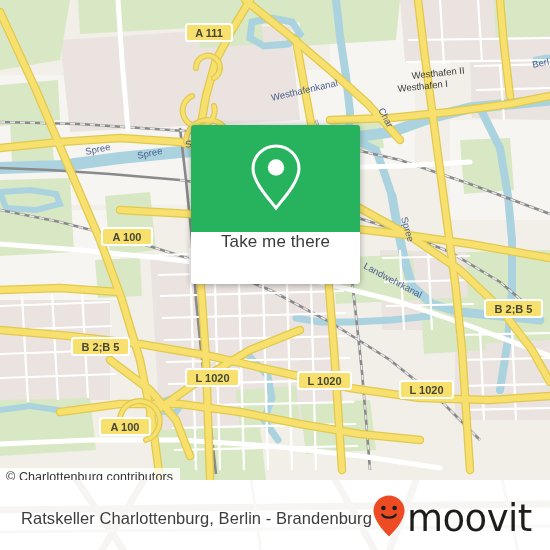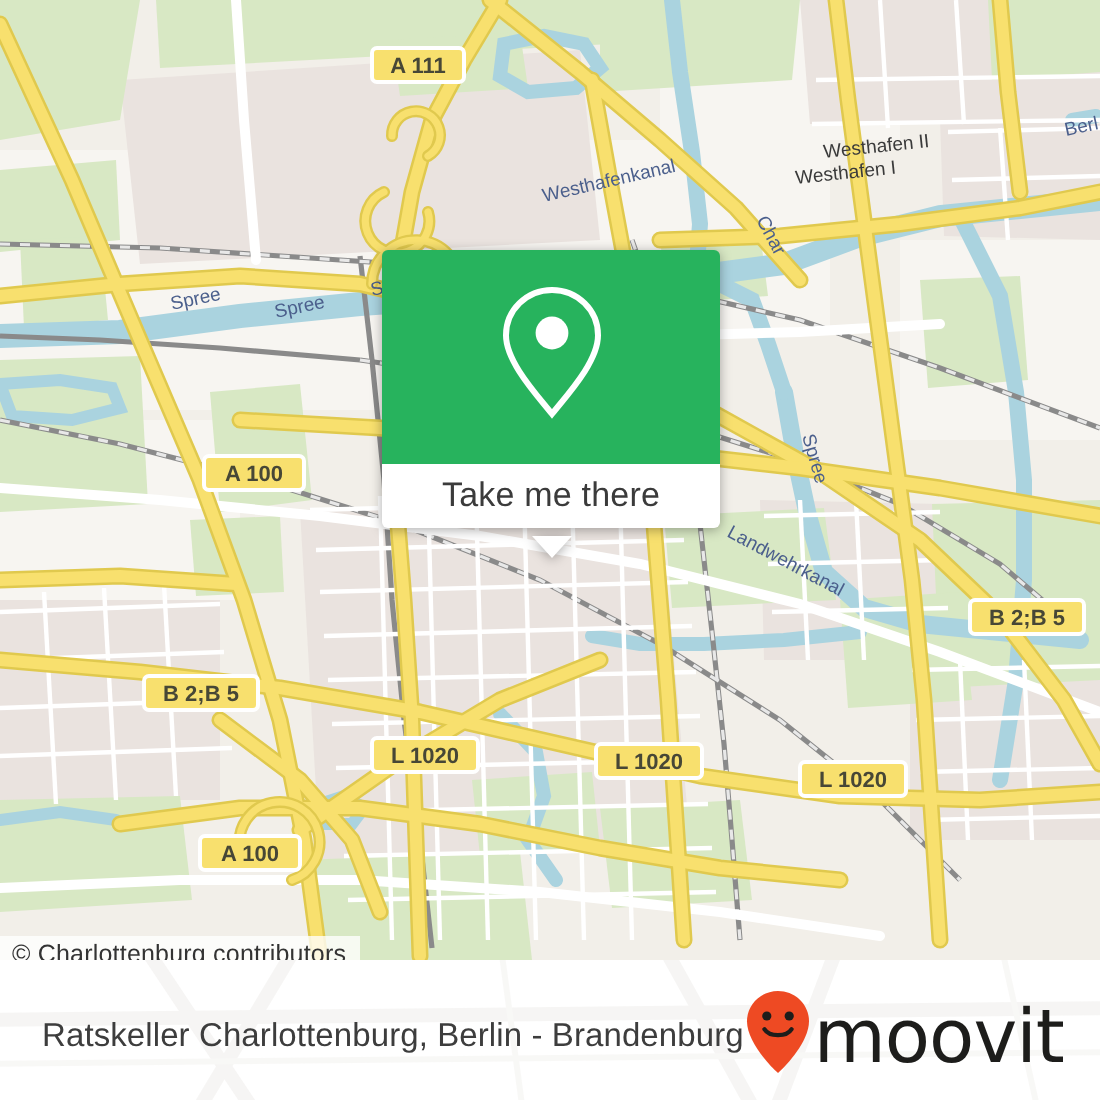--- a/index.html
+++ b/index.html
@@ -55,24 +55,23 @@
   #callout-head {
     background: #27b35d;
     height: 107px;
     border-radius: 3px 3px 0 0;
     display: flex;
     align-items: center;
     justify-content: center;
   }
   #callout-body {
     background: #ffffff;
-    height: 32px;
+    height: 52px;
     border-radius: 0 0 3px 3px;
     display: flex;
-    align-items: center;
     justify-content: center;
   }
   #callout-label {
     font-size: 17px;
     color: #3b3b3b;
     letter-spacing: 0.1px;
   }
   #callout-tail {
     position: absolute;
     left: 50%;

